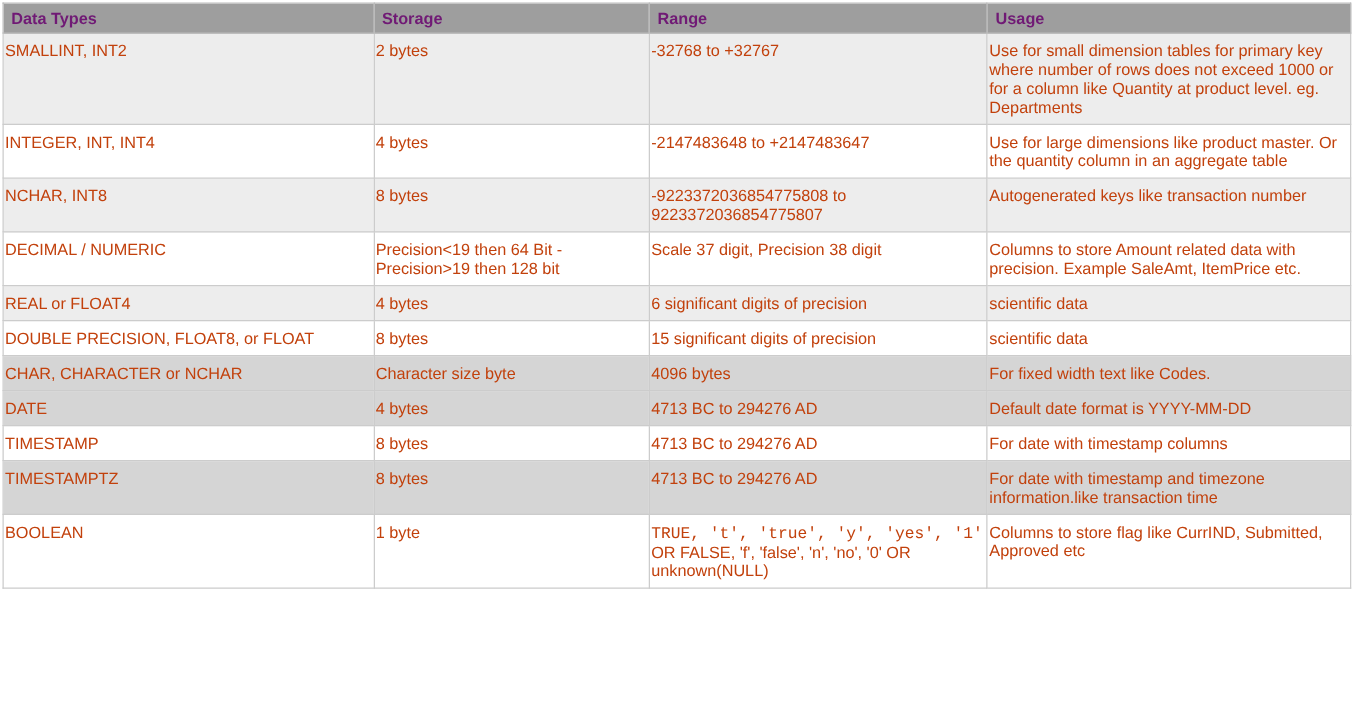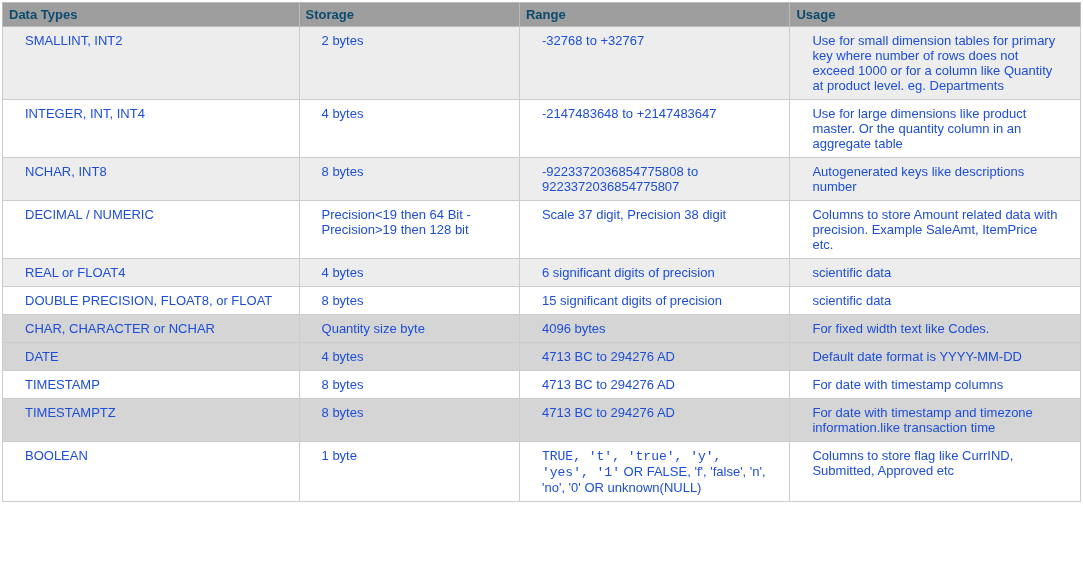--- a/index.html
+++ b/index.html
@@ -12,33 +12,33 @@
     background: #fff;
     width: 1083px;
   }
   table {
     border-collapse: collapse;
     width: 100%;
     table-layout: fixed;
   }
   th {
     background: #9e9e9e;
-    color: #0c4a6e;
+    color: #701a75;
     font-weight: bold;
     text-align: left;
     padding: 4px 6px;
     border: 1px solid #bbb;
     font-size: 13px;
   }
   td {
-    padding: 6px 22px;
+    padding: 6px 1px;
     border: 1px solid #ccc;
     vertical-align: top;
     font-size: 13px;
-    color: #1d4ed8;
+    color: #c2410c;
   }
   tr.light td { background: #ededed; }
   tr.white td { background: #ffffff; }
   tr.mid   td { background: #d5d5d5; }
   .mono { font-family: "Courier New", monospace; }
   strong { font-weight: normal; }
   col.c1 { width: 296px; }
   col.c2 { width: 220px; }
   col.c3 { width: 270px; }
   col.c4 { width: 290px; }
@@ -71,21 +71,21 @@
       <tr class="white">
         <td>INTEGER, INT, INT4</td>
         <td>4 bytes</td>
         <td>-2147483648 to +2147483647</td>
         <td>Use for large dimensions like product master. Or the quantity column in an aggregate table</td>
       </tr>
       <tr class="light">
         <td>NCHAR, INT8</td>
         <td>8 bytes</td>
         <td>-9223372036854775808 to 9223372036854775807</td>
-        <td>Autogenerated keys like descriptions number</td>
+        <td>Autogenerated keys like transaction number</td>
       </tr>
       <tr class="white">
         <td>DECIMAL / NUMERIC</td>
         <td>Precision&lt;19 then 64 Bit - Precision&gt;19 then 128 bit</td>
         <td>Scale 37 digit, Precision 38 digit</td>
         <td>Columns to store Amount related data with precision. Example SaleAmt, ItemPrice etc.</td>
       </tr>
       <tr class="light">
         <td>REAL or FLOAT4</td>
         <td>4 bytes</td>
@@ -93,21 +93,21 @@
         <td>scientific data</td>
       </tr>
       <tr class="white">
         <td>DOUBLE PRECISION, FLOAT8, or FLOAT</td>
         <td>8 bytes</td>
         <td>15 significant digits of precision</td>
         <td>scientific data</td>
       </tr>
       <tr class="mid">
         <td>CHAR, CHARACTER or NCHAR</td>
-        <td>Quantity size byte</td>
+        <td>Character size byte</td>
         <td>4096 bytes</td>
         <td>For fixed width text like Codes.</td>
       </tr>
       <tr class="mid">
         <td>DATE</td>
         <td>4 bytes</td>
         <td>4713 BC to 294276 AD</td>
         <td>Default date format is YYYY-MM-DD</td>
       </tr>
       <tr class="white">

